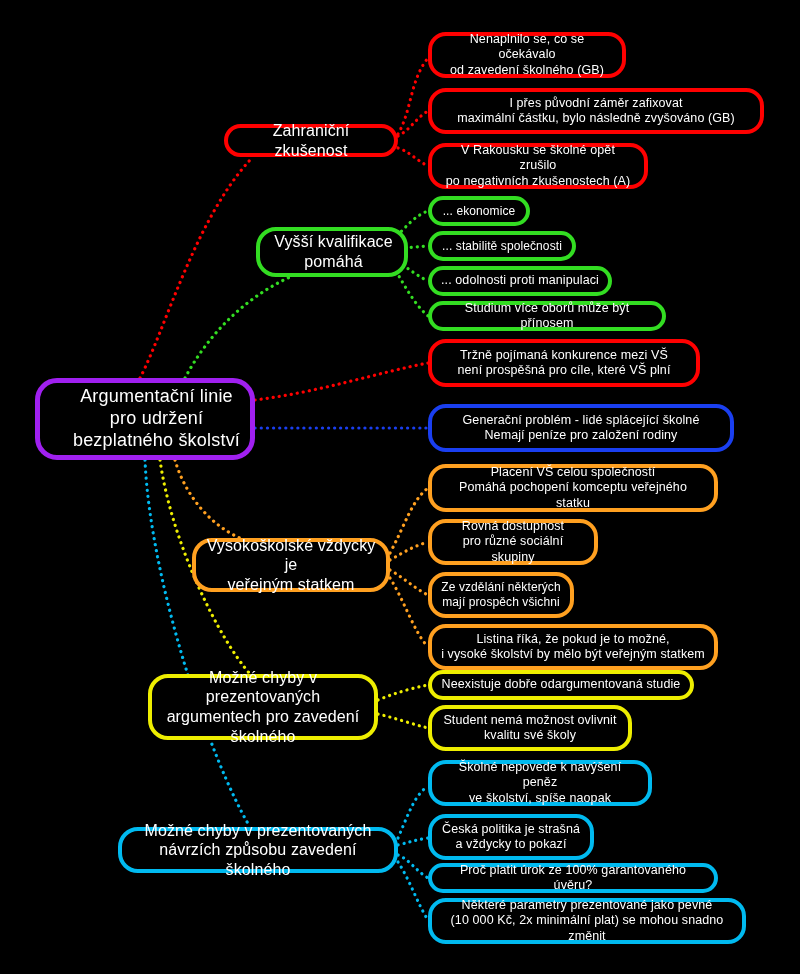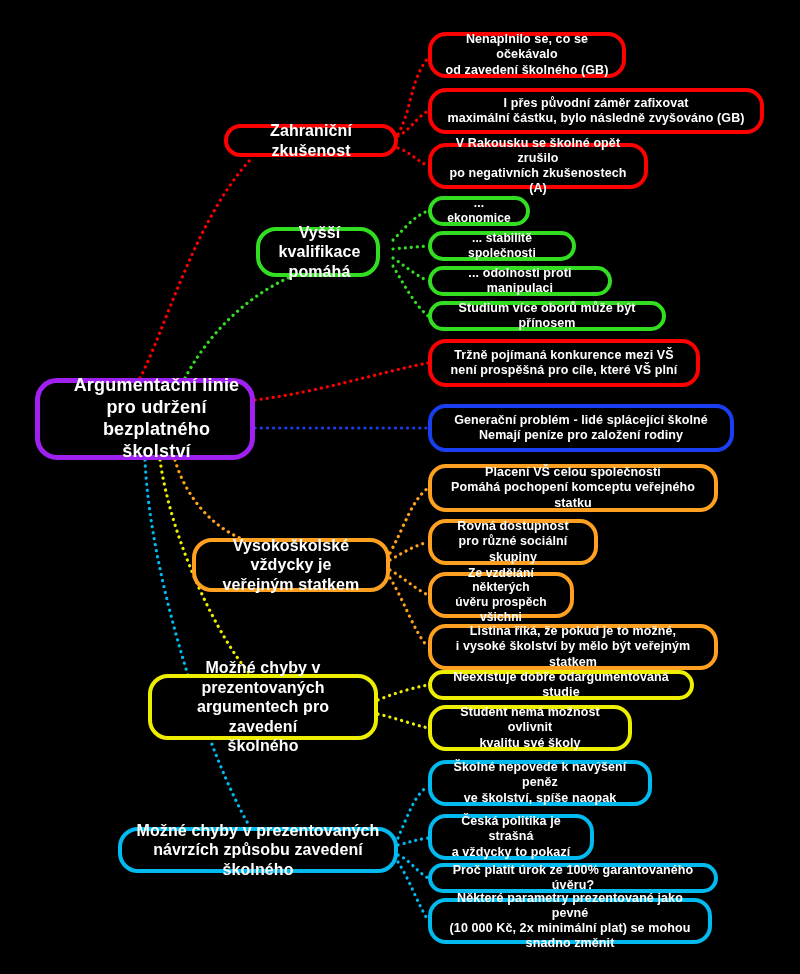--- a/index.html
+++ b/index.html
@@ -22,21 +22,21 @@
     box-sizing:border-box;
     border-style:solid;
     border-radius:16px;
     background:#000;
     color:#ffffff;
     display:flex;
     align-items:center;
     justify-content:center;
     text-align:center;
     line-height:1.22;
-    font-weight:bold;
+    font-weight:normal;
     padding:3px 9px;
     white-space:pre-line;
     letter-spacing:0.1px;
   }
   .node.root{
     border-width:5px;
     border-color:#a020f0;
     border-radius:22px;
     font-size:18px;
     letter-spacing:0.2px;
@@ -88,49 +88,49 @@
       <div class="node root" style="left: 35px; top: 378px; width: 220px; height: 82px; border-color: rgb(160, 32, 240);">Argumentační linie
 pro udržení
 bezplatného školství</div>
       <div class="node parent" style="left: 224px; top: 124px; width: 174px; height: 33px; border-color: rgb(255, 0, 0);">Zahraniční zkušenost</div>
       <div class="node leaf" style="left: 428px; top: 32px; width: 198px; height: 46px; border-color: rgb(255, 0, 0);">Nenaplnilo se, co se očekávalo
 od zavedení školného (GB)</div>
       <div class="node leaf" style="left: 428px; top: 88px; width: 336px; height: 46px; border-color: rgb(255, 0, 0);">I přes původní záměr zafixovat
 maximální částku, bylo následně zvyšováno (GB)</div>
       <div class="node leaf" style="left: 428px; top: 143px; width: 220px; height: 46px; border-color: rgb(255, 0, 0);">V Rakousku se školné opět zrušilo
 po negativních zkušenostech (A)</div>
-      <div class="node parent small" style="left: 256px; top: 227px; width: 124px; height: 50px; border-color: rgb(51, 221, 34); padding-left: 12px;">Vyšší kvalifikace
+      <div class="node parent small" style="left: 256px; top: 227px; width: 152px; height: 50px; border-color: rgb(51, 221, 34); padding-left: 12px;">Vyšší kvalifikace
 pomáhá</div>
       <div class="node leaf small" style="left: 428px; top: 196px; width: 102px; height: 30px; border-color: rgb(51, 221, 34);">... ekonomice</div>
       <div class="node leaf small" style="left: 428px; top: 231px; width: 148px; height: 30px; border-color: rgb(51, 221, 34);">... stabilitě společnosti</div>
       <div class="node leaf" style="left: 428px; top: 266px; width: 184px; height: 30px; border-color: rgb(51, 221, 34);">... odolnosti proti manipulaci</div>
       <div class="node leaf" style="left: 428px; top: 301px; width: 238px; height: 30px; border-color: rgb(51, 221, 34);">Studium více oborů může být přínosem</div>
       <div class="node leaf" style="left: 428px; top: 339px; width: 272px; height: 48px; border-color: rgb(255, 0, 0);">Tržně pojímaná konkurence mezi VŠ
 není prospěšná pro cíle, které VŠ plní</div>
       <div class="node leaf" style="left: 428px; top: 404px; width: 306px; height: 48px; border-color: rgb(26, 63, 240);">Generační problém - lidé splácející školné
 Nemají peníze pro založení rodiny</div>
       <div class="node parent" style="left: 192px; top: 538px; width: 198px; height: 54px; border-color: rgb(255, 160, 32);">Vysokoškolské vždycky je
 veřejným statkem</div>
       <div class="node leaf" style="left: 428px; top: 464px; width: 290px; height: 48px; border-color: rgb(255, 160, 32);">Placení VŠ celou společností
 Pomáhá pochopení komceptu veřejného statku</div>
       <div class="node leaf" style="left: 428px; top: 519px; width: 170px; height: 46px; border-color: rgb(255, 160, 32);">Rovná dostupnost
 pro různé sociální skupiny</div>
       <div class="node leaf small" style="left: 428px; top: 572px; width: 146px; height: 46px; border-color: rgb(255, 160, 32);">Ze vzdělání některých
-úvěru prospěch všichni</div>
+mají prospěch všichni</div>
       <div class="node leaf" style="left: 428px; top: 624px; width: 290px; height: 46px; border-color: rgb(255, 160, 32);">Listina říká, že pokud je to možné,
 i vysoké školství by mělo být veřejným statkem</div>
       <div class="node parent" style="left: 148px; top: 674px; width: 230px; height: 66px; border-color: rgb(238, 238, 0);">Možné chyby v prezentovaných
 argumentech pro zavedení
 školného</div>
       <div class="node leaf" style="left: 428px; top: 670px; width: 266px; height: 30px; border-color: rgb(238, 238, 0);">Neexistuje dobře odargumentovaná studie</div>
       <div class="node leaf" style="left: 428px; top: 705px; width: 204px; height: 46px; border-color: rgb(238, 238, 0);">Student nemá možnost ovlivnit
 kvalitu své školy</div>
       <div class="node parent" style="left: 118px; top: 827px; width: 280px; height: 46px; border-color: rgb(0, 186, 240);">Možné chyby v prezentovaných
 návrzích způsobu zavedení školného</div>
       <div class="node leaf" style="left: 428px; top: 760px; width: 224px; height: 46px; border-color: rgb(0, 186, 240);">Školné nepovede k navýšení peněz
 ve školství, spíše naopak</div>
       <div class="node leaf" style="left: 428px; top: 814px; width: 166px; height: 46px; border-color: rgb(0, 186, 240);">Česká politika je strašná
 a vždycky to pokazí</div>
       <div class="node leaf" style="left: 428px; top: 863px; width: 290px; height: 30px; border-color: rgb(0, 186, 240);">Proč platit úrok ze 100% garantovaného úvěru?</div>
-      <div class="node leaf" style="left: 428px; top: 898px; width: 284px; height: 46px; border-color: rgb(0, 186, 240);">Některé parametry prezentované jako pevné
+      <div class="node leaf" style="left: 428px; top: 898px; width: 318px; height: 46px; border-color: rgb(0, 186, 240);">Některé parametry prezentované jako pevné
 (10 000 Kč, 2x minimální plat) se mohou snadno změnit</div>
     </div>
 </div>
 
 </body></html>

